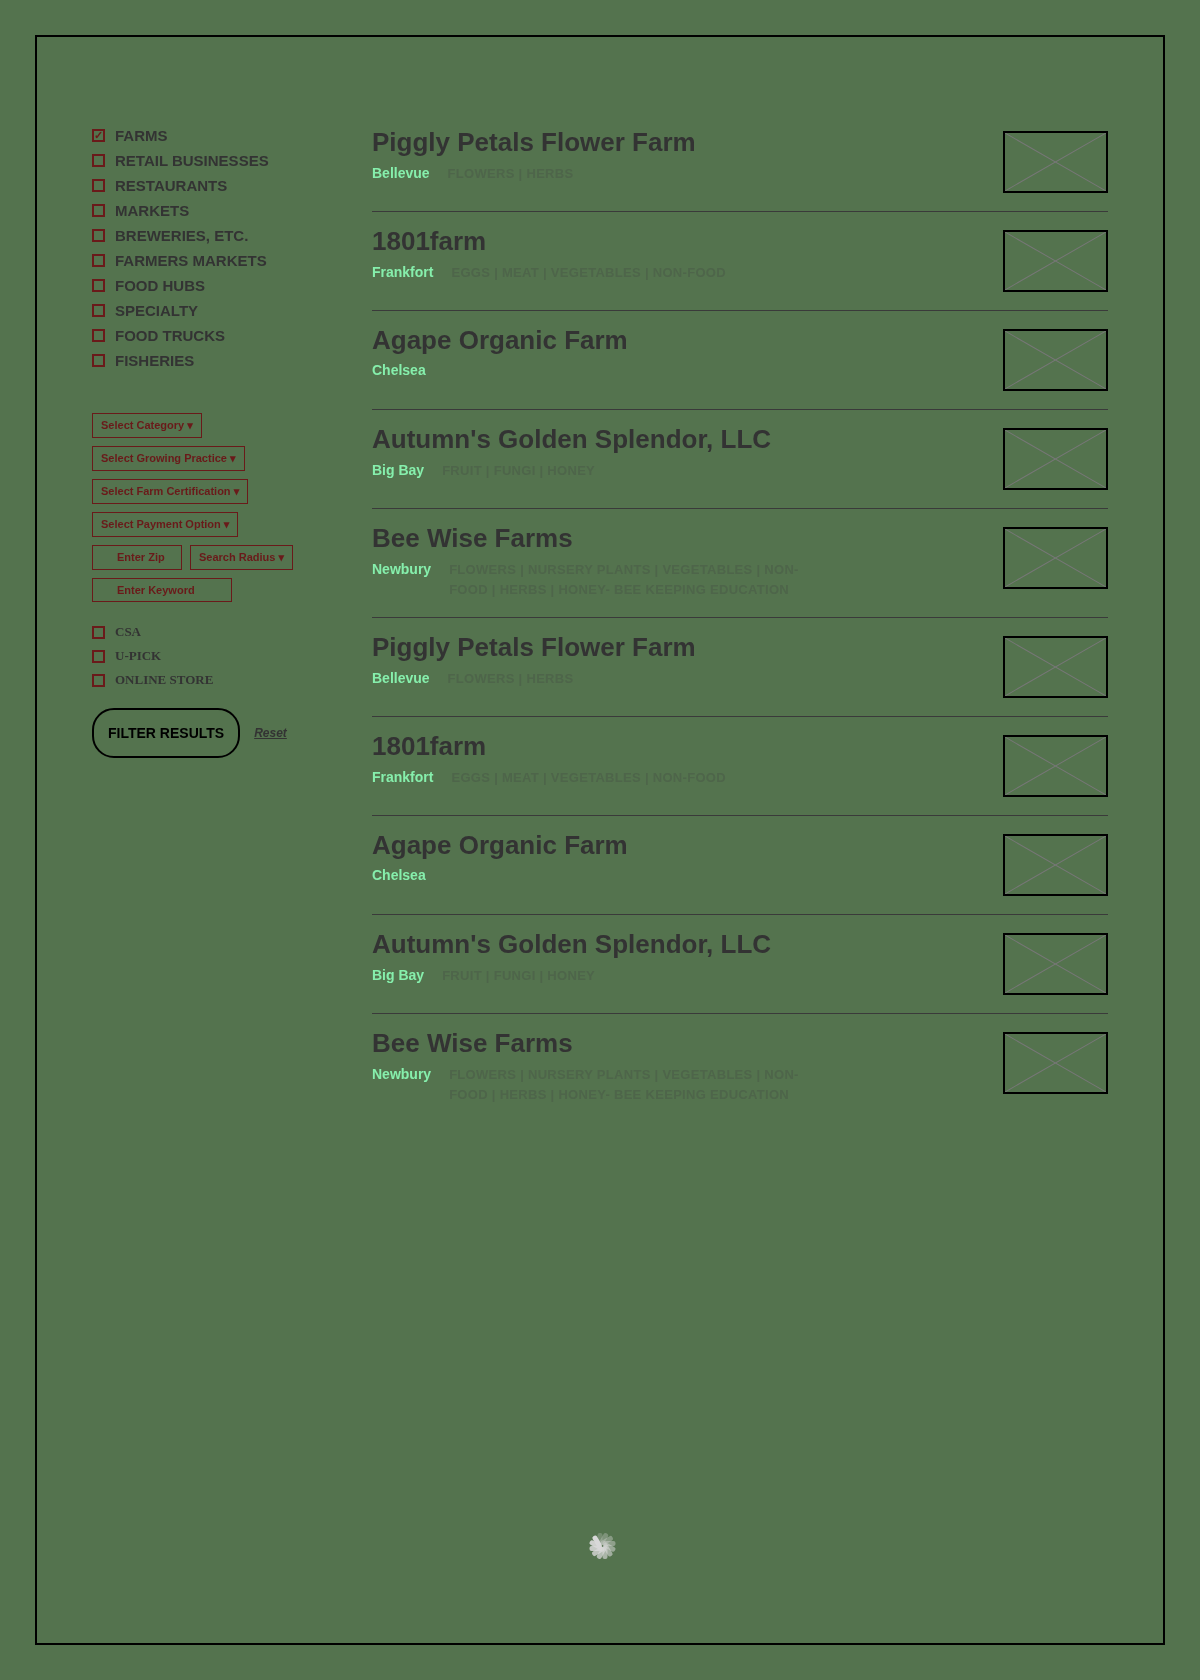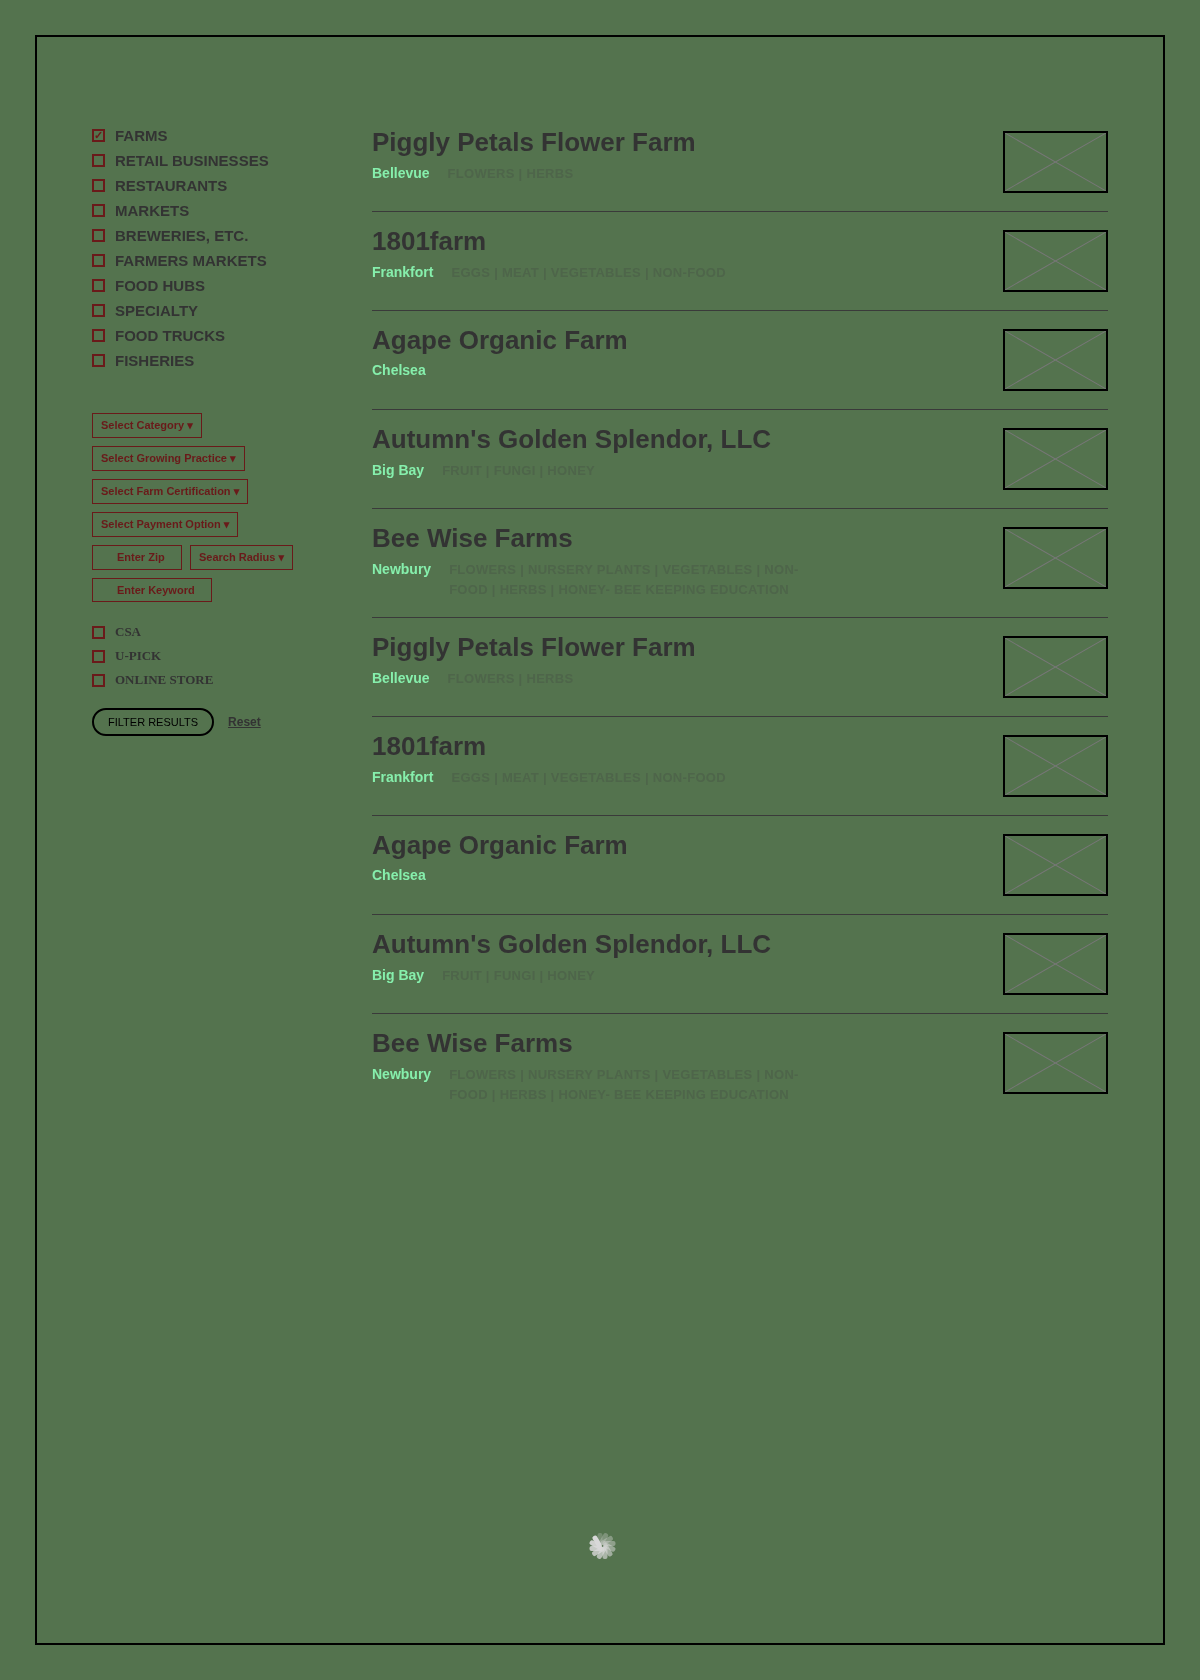--- a/index.html
+++ b/index.html
@@ -68,28 +68,28 @@
     display: flex; align-items: center; gap: 10px;
     margin-bottom: 8px;
     font-size: 13px; font-weight: 800; color: #333333;
     cursor: pointer;
     font-family: Liberation Serif, serif;
   }
   .actions { margin-top: 20px; display: flex; align-items: center; gap: 14px; }
   .filter-btn {
     border: 2.5px solid #000;
     border-radius: 22px;
-    padding: 6px 14px;
-    font-size: 11px; font-weight: 400;
+    padding: 15px 14px;
+    font-size: 14px; font-weight: 700;
     background: transparent; color: #000;
     cursor: pointer;
   }
   .reset-link {
     font-size: 12px; font-weight: 800; color: #333333;
-    text-decoration: underline; cursor: pointer;
+    text-decoration: underline; cursor: pointer; font-style: italic;
   }
   
   .results { flex: 1; }
   .result {
     display: flex; align-items: flex-start; gap: 20px;
     border-bottom: 1px solid #3a3a3a;
     padding: 14px 0 18px 0;
   }
   .result:first-child { padding-top: 0; }
   .result.last { border-bottom: none; }
@@ -174,21 +174,21 @@
 
       <div class="filter-group">
         <div class="select-box">Select Category ▾</div><br>
         <div class="select-box">Select Growing Practice ▾</div><br>
         <div class="select-box">Select Farm Certification ▾</div><br>
         <div class="select-box">Select Payment Option ▾</div><br>
         <div class="row-inline">
           <div class="input-box">Enter Zip</div>
           <div class="select-box">Search Radius ▾</div>
         </div>
-        <div class="input-box" style="width:120px">Enter Keyword</div>
+        <div class="input-box" style="width:140px">Enter Keyword</div>
       </div>
 
       <div class="toggles" id="toggles">
           <div class="toggle-item">
             <span class="chk"></span>
             <span>CSA</span>
           </div>
           <div class="toggle-item">
             <span class="chk"></span>
             <span>U-PICK</span>

